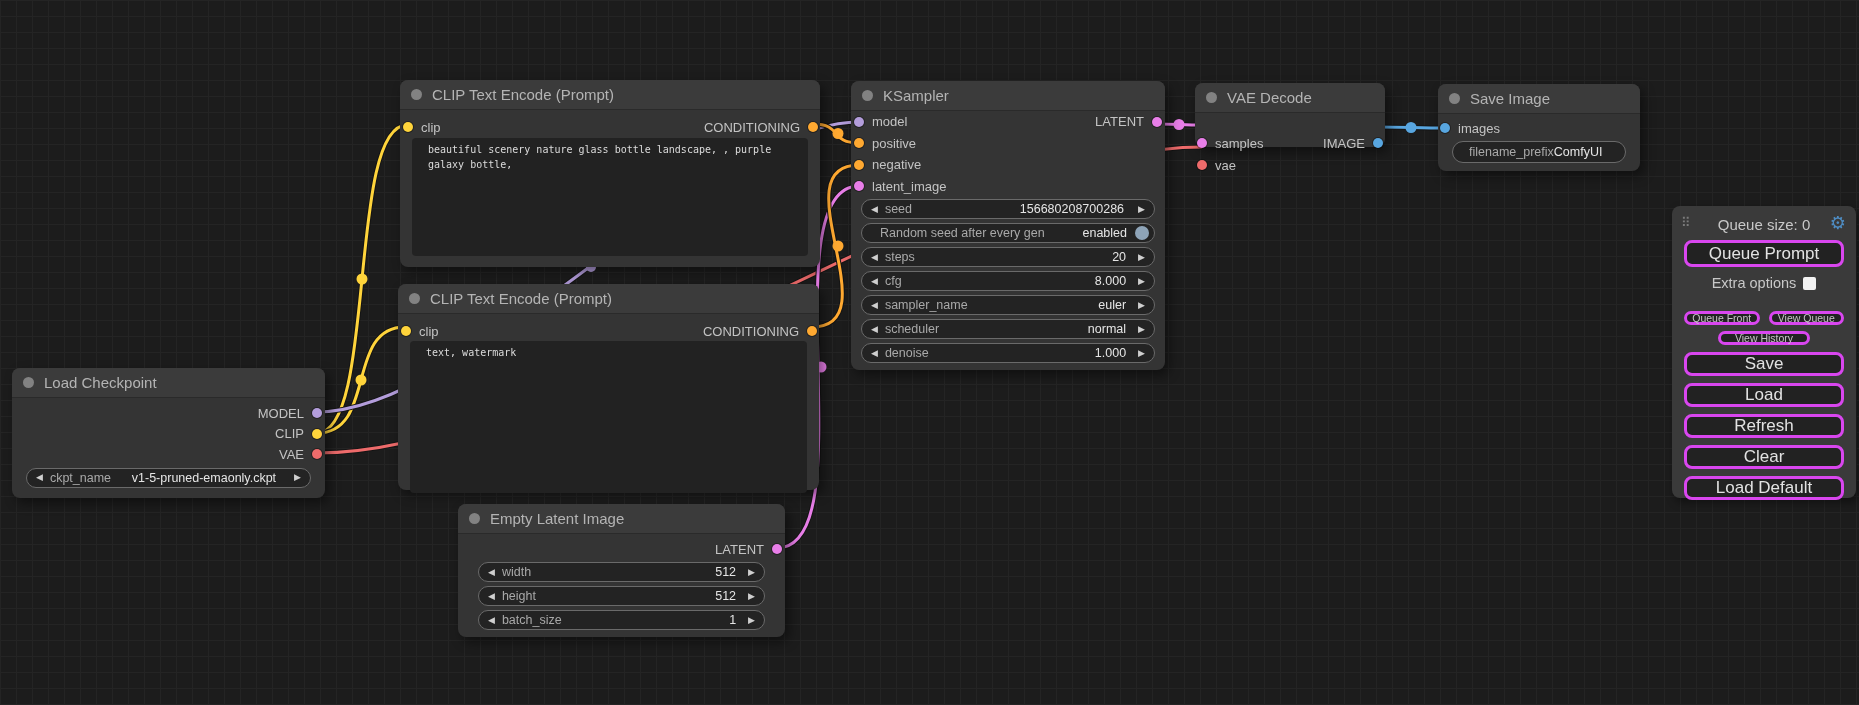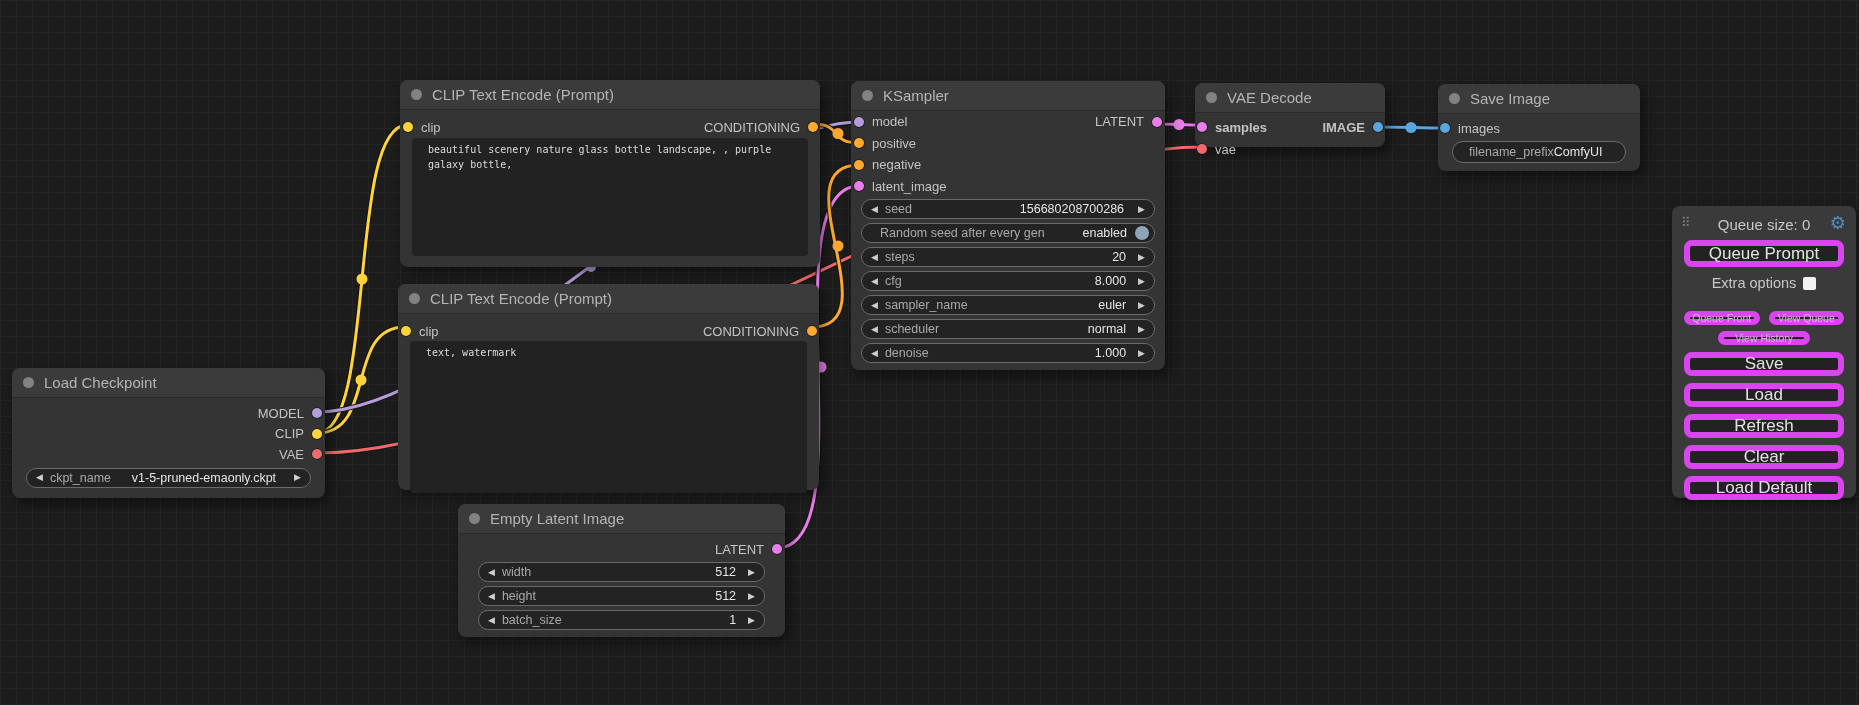--- a/index.html
+++ b/index.html
@@ -27,21 +27,21 @@
   .arr.l{margin-right:7px}.arr.r{margin-left:12px}
   .ta{background:#222;border-radius:4px;color:#dcdcdc;font-family:"DejaVu Sans Mono",monospace;
     font-size:10px;line-height:1.45;padding:5px 16px;box-sizing:border-box;overflow:hidden;}
   .knob{width:14px;height:14px;border-radius:50%;background:#8ea4b8;margin-left:8px;margin-right:-4px;flex:0 0 auto;}
   
   #panel{position:absolute;left:1672px;top:206px;width:184px;height:292px;background:#3a3a3a;border-radius:8px;
     box-shadow:3px 4px 10px rgba(0,0,0,.45);z-index:3;box-sizing:border-box;padding:7px 12px;color:#c8c8c8;}
   .phead{position:relative;height:22px;display:flex;align-items:center;justify-content:center;font-size:15px;}
   .drag{position:absolute;left:-3px;top:3px;color:#7a7a7a;font-size:13px;line-height:1;}
   .gear{position:absolute;right:-2px;top:1px;color:#4e8cc2;font-size:18px;line-height:1;}
-  .bigbtn{display:flex;align-items:center;justify-content:center;background:#222;border:6px solid #d946ef;
+  .bigbtn{display:flex;align-items:center;justify-content:center;background:#222;border:3px solid #d946ef;
     border-radius:8px;color:#e2e2e2;box-sizing:border-box;}
   .qp{height:27px;font-size:17px;margin-top:5px;}
   .extra{display:flex;align-items:center;justify-content:center;gap:7px;font-size:14.5px;margin-top:8px;height:16px;}
   .chk{width:13px;height:13px;background:#f2f2f2;border-radius:2px;}
   .smallrow{display:flex;gap:9px;margin-top:20px;}
   .smallbtn{flex:1;height:14px;font-size:10.5px;border-radius:7px;color:#c6c6c6;}
   .vh{width:92px;height:14px;font-size:10.5px;border-radius:7px;color:#c6c6c6;margin:6px auto 0;}
   .mainbtn{height:24px;font-size:17px;margin-top:7px;}
   .mainbtn:first-of-type{margin-top:16px;}
 </style>
@@ -258,21 +258,21 @@
         <span class="arr r">▶</span>
       </div>
     </div>
   </div>
 
   <div class="node" style="left:1195px;top:83px;width:190px;height:64px;">
     <div class="ntitle">
       <span class="tdot"></span>
       <span>VAE Decode</span>
     </div>
-    <div class="srow" style="height:22px;margin-top:3px;font-weight:bold;">
+    <div class="srow" style="height:22px;margin-top:19px;">
       <span class="port c-latent" style="margin:0 8px 0 2px;"></span>
       <span>samples</span>
       <span style="margin-left:auto;">IMAGE</span>
       <span class="port c-image" style="margin:0 2px 0 8px;"></span>
     </div>
     <div class="srow" style="height:22px;">
       <span class="port c-vae" style="margin:0 8px 0 2px;"></span>
       <span>vae</span>
     </div>
   </div>

